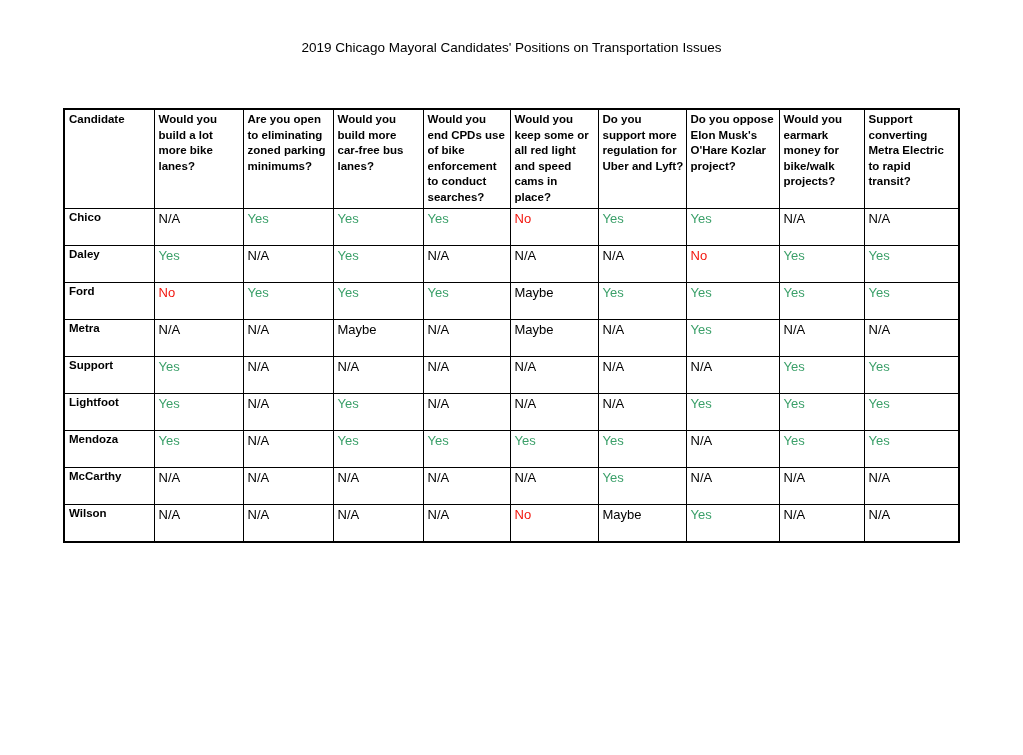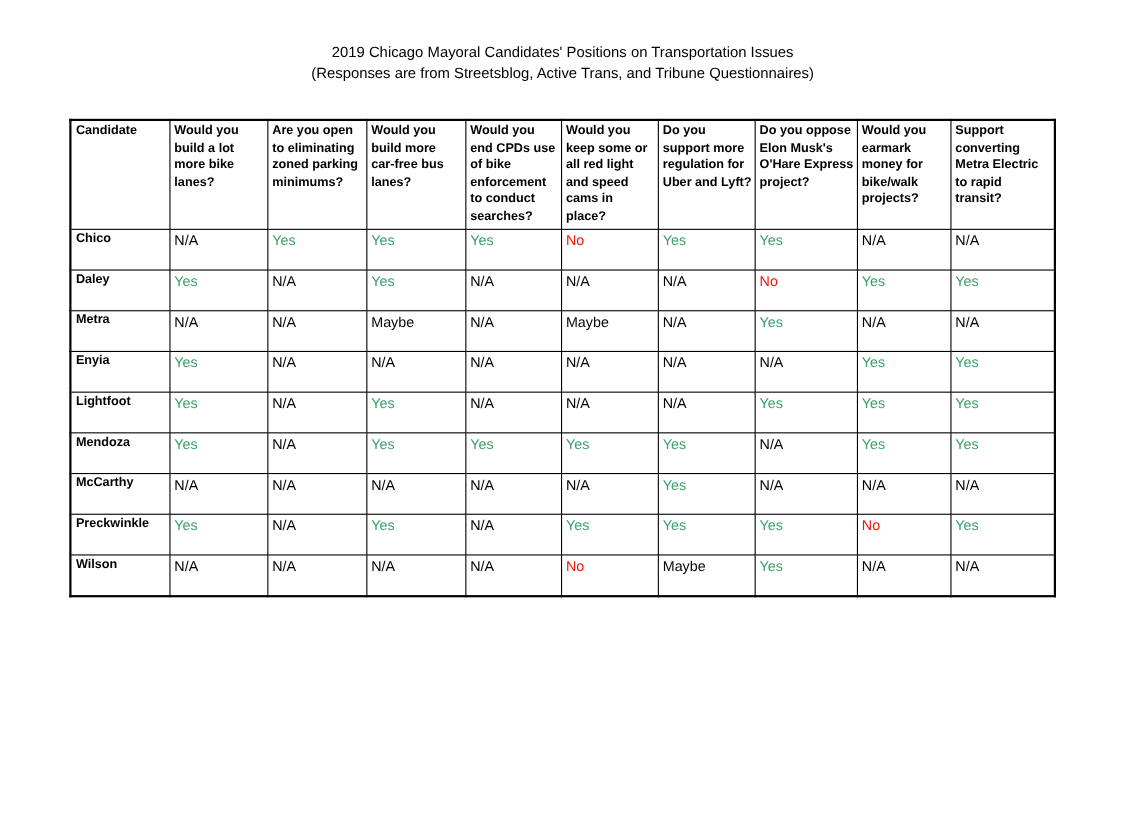--- a/index.html
+++ b/index.html
@@ -60,21 +60,20 @@
     line-height: 16px;
     height: 34px;
   }
 </style>
 </head>
 <body>
 
 <div class="page">
   <div class="title-block">
     <div>2019 Chicago Mayoral Candidates' Positions on Transportation Issues</div>
-    <div>(Responses are from Streetsblog, Active Trans, and Tribune Questionnaires)</div>
   </div>
 
   <table class="positions">
     <colgroup id="colgroup">
         <col style="width: 90px;">
         <col style="width: 89px;">
         <col style="width: 90px;">
         <col style="width: 90px;">
         <col style="width: 87px;">
         <col style="width: 88px;">
@@ -85,21 +84,21 @@
       </colgroup>
     <thead>
       <tr id="header-row">
           <th>Candidate</th>
           <th>Would you build a lot more bike lanes?</th>
           <th>Are you open to eliminating zoned parking minimums?</th>
           <th>Would you build more car-free bus lanes?</th>
           <th>Would you end CPDs use of bike enforcement to conduct searches?</th>
           <th>Would you keep some or all red light and speed cams in place?</th>
           <th>Do you support more regulation for Uber and Lyft?</th>
-          <th>Do you oppose Elon Musk's O'Hare Express project?</th>
+          <th>Do you oppose Elon Musk's O'Hare Kozlar project?</th>
           <th>Would you earmark money for bike/walk projects?</th>
           <th>Support converting Metra Electric to rapid transit?</th>
         </tr>
     </thead>
     <tbody id="body-rows">
         <tr>
           <td class="candidate">Chico</td>
           <td class="answer" style="color: rgb(0, 0, 0);">N/A</td>
           <td class="answer" style="color: rgb(60, 160, 106);">Yes</td>
           <td class="answer" style="color: rgb(60, 160, 106);">Yes</td>
@@ -116,33 +115,45 @@
           <td class="answer" style="color: rgb(0, 0, 0);">N/A</td>
           <td class="answer" style="color: rgb(60, 160, 106);">Yes</td>
           <td class="answer" style="color: rgb(0, 0, 0);">N/A</td>
           <td class="answer" style="color: rgb(0, 0, 0);">N/A</td>
           <td class="answer" style="color: rgb(0, 0, 0);">N/A</td>
           <td class="answer" style="color: rgb(242, 21, 13);">No</td>
           <td class="answer" style="color: rgb(60, 160, 106);">Yes</td>
           <td class="answer" style="color: rgb(60, 160, 106);">Yes</td>
         </tr>
         <tr>
+          <td class="candidate">Ford</td>
+          <td class="answer" style="color: rgb(242, 21, 13);">No</td>
+          <td class="answer" style="color: rgb(60, 160, 106);">Yes</td>
+          <td class="answer" style="color: rgb(60, 160, 106);">Yes</td>
+          <td class="answer" style="color: rgb(60, 160, 106);">Yes</td>
+          <td class="answer" style="color: rgb(0, 0, 0);">Maybe</td>
+          <td class="answer" style="color: rgb(60, 160, 106);">Yes</td>
+          <td class="answer" style="color: rgb(60, 160, 106);">Yes</td>
+          <td class="answer" style="color: rgb(60, 160, 106);">Yes</td>
+          <td class="answer" style="color: rgb(60, 160, 106);">Yes</td>
+        </tr>
+        <tr>
           <td class="candidate">Metra</td>
           <td class="answer" style="color: rgb(0, 0, 0);">N/A</td>
           <td class="answer" style="color: rgb(0, 0, 0);">N/A</td>
           <td class="answer" style="color: rgb(0, 0, 0);">Maybe</td>
           <td class="answer" style="color: rgb(0, 0, 0);">N/A</td>
           <td class="answer" style="color: rgb(0, 0, 0);">Maybe</td>
           <td class="answer" style="color: rgb(0, 0, 0);">N/A</td>
           <td class="answer" style="color: rgb(60, 160, 106);">Yes</td>
           <td class="answer" style="color: rgb(0, 0, 0);">N/A</td>
           <td class="answer" style="color: rgb(0, 0, 0);">N/A</td>
         </tr>
         <tr>
-          <td class="candidate">Enyia</td>
+          <td class="candidate">Support</td>
           <td class="answer" style="color: rgb(60, 160, 106);">Yes</td>
           <td class="answer" style="color: rgb(0, 0, 0);">N/A</td>
           <td class="answer" style="color: rgb(0, 0, 0);">N/A</td>
           <td class="answer" style="color: rgb(0, 0, 0);">N/A</td>
           <td class="answer" style="color: rgb(0, 0, 0);">N/A</td>
           <td class="answer" style="color: rgb(0, 0, 0);">N/A</td>
           <td class="answer" style="color: rgb(0, 0, 0);">N/A</td>
           <td class="answer" style="color: rgb(60, 160, 106);">Yes</td>
           <td class="answer" style="color: rgb(60, 160, 106);">Yes</td>
         </tr>
@@ -174,32 +185,20 @@
           <td class="candidate">McCarthy</td>
           <td class="answer" style="color: rgb(0, 0, 0);">N/A</td>
           <td class="answer" style="color: rgb(0, 0, 0);">N/A</td>
           <td class="answer" style="color: rgb(0, 0, 0);">N/A</td>
           <td class="answer" style="color: rgb(0, 0, 0);">N/A</td>
           <td class="answer" style="color: rgb(0, 0, 0);">N/A</td>
           <td class="answer" style="color: rgb(60, 160, 106);">Yes</td>
           <td class="answer" style="color: rgb(0, 0, 0);">N/A</td>
           <td class="answer" style="color: rgb(0, 0, 0);">N/A</td>
           <td class="answer" style="color: rgb(0, 0, 0);">N/A</td>
-        </tr>
-        <tr>
-          <td class="candidate">Preckwinkle</td>
-          <td class="answer" style="color: rgb(60, 160, 106);">Yes</td>
-          <td class="answer" style="color: rgb(0, 0, 0);">N/A</td>
-          <td class="answer" style="color: rgb(60, 160, 106);">Yes</td>
-          <td class="answer" style="color: rgb(0, 0, 0);">N/A</td>
-          <td class="answer" style="color: rgb(60, 160, 106);">Yes</td>
-          <td class="answer" style="color: rgb(60, 160, 106);">Yes</td>
-          <td class="answer" style="color: rgb(60, 160, 106);">Yes</td>
-          <td class="answer" style="color: rgb(242, 21, 13);">No</td>
-          <td class="answer" style="color: rgb(60, 160, 106);">Yes</td>
         </tr>
         <tr>
           <td class="candidate">Wilson</td>
           <td class="answer" style="color: rgb(0, 0, 0);">N/A</td>
           <td class="answer" style="color: rgb(0, 0, 0);">N/A</td>
           <td class="answer" style="color: rgb(0, 0, 0);">N/A</td>
           <td class="answer" style="color: rgb(0, 0, 0);">N/A</td>
           <td class="answer" style="color: rgb(242, 21, 13);">No</td>
           <td class="answer" style="color: rgb(0, 0, 0);">Maybe</td>
           <td class="answer" style="color: rgb(60, 160, 106);">Yes</td>

